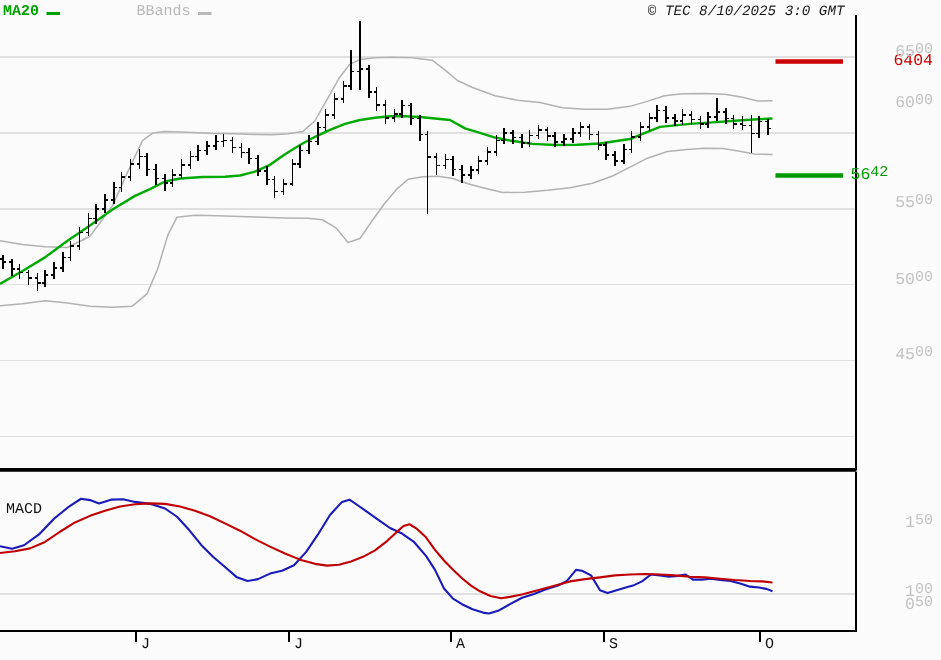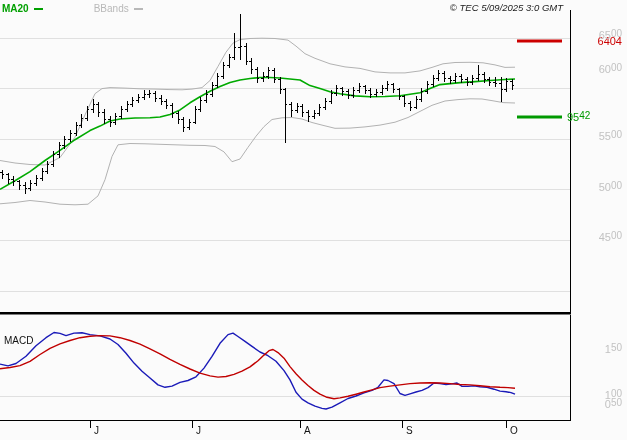--- a/index.html
+++ b/index.html
@@ -1,19 +1,19 @@
 <!DOCTYPE html>
 <html><head>
 <meta charset="utf-8">
 <style>
   html,body{margin:0;padding:0;background:#ffffff;}
   #stage{
     position:relative;width:627px;height:440px;overflow:hidden;
     background:#fbfbfb;
-    font-family:Liberation Sans, sans-serif;
+    font-family:Liberation Mono, monospace;
     text-align:right;
   }
   #chart-svg{position:absolute;left:0;top:0;}
   .abs{position:absolute;white-space:nowrap;}
   .legend{left:2px;top:2px;height:13px;display:flex;align-items:center;gap:5px;}
   .lg-ma{color:#00a000;font-size:10px;font-weight:bold;letter-spacing:0px;}
   .lg-bb{color:#b8b8b8;font-size:10px;margin-left:46px;}
   .swatch{display:inline-block;width:9px;height:2px;}
   .swatch.green{background:#00a000;}
   .swatch.gray{background:#b8b8b8;}
@@ -56,27 +56,27 @@
       <line x1="506.5" y1="421" x2="506.5" y2="428" stroke="#000000" stroke-width="1" shape-rendering="crispEdges"></line>
     </svg>
 
   <div class="abs legend">
     <span class="lg-ma">MA20</span>
     <span class="swatch green"></span>
     <span class="lg-bb">BBands</span>
     <span class="swatch gray"></span>
   </div>
 
-  <div class="abs copyright">© TEC 5/09/2025 3:0 GMT</div>
+  <div class="abs copyright">© TEC 8/10/2025 3:0 GMT</div>
 
   <div class="abs macd-title">MACD</div>
 
   <div class="marker-res" id="marker-res-label" style="top: 36px;">6404</div>
 
-  <div class="marker-sup suplab" id="marker-sup-label" style="top: 112px;"><span>95</span><span class="sm">42</span></div>
+  <div class="marker-sup suplab" id="marker-sup-label" style="top: 112px;"><span>56</span><span class="sm">42</span></div>
 
   <div id="gen-labels">
       <div class="ylab" style="top: 30px;">65<span class="sm">00</span></div>
       <div class="ylab" style="top: 64px;">60<span class="sm">00</span></div>
       <div class="ylab" style="top: 131px;">55<span class="sm">00</span></div>
       <div class="ylab" style="top: 182px;">50<span class="sm">00</span></div>
       <div class="ylab" style="top: 232px;">45<span class="sm">00</span></div>
       <div class="ylab" style="top: 344px;">1<span class="sm">50</span></div>
       <div class="ylab" style="top: 359px; margin-top: 31px;">1<span class="sm">00</span></div>
       <div class="ylab" style="top: 375px; margin-top: 24px;">0<span class="sm">50</span></div>

